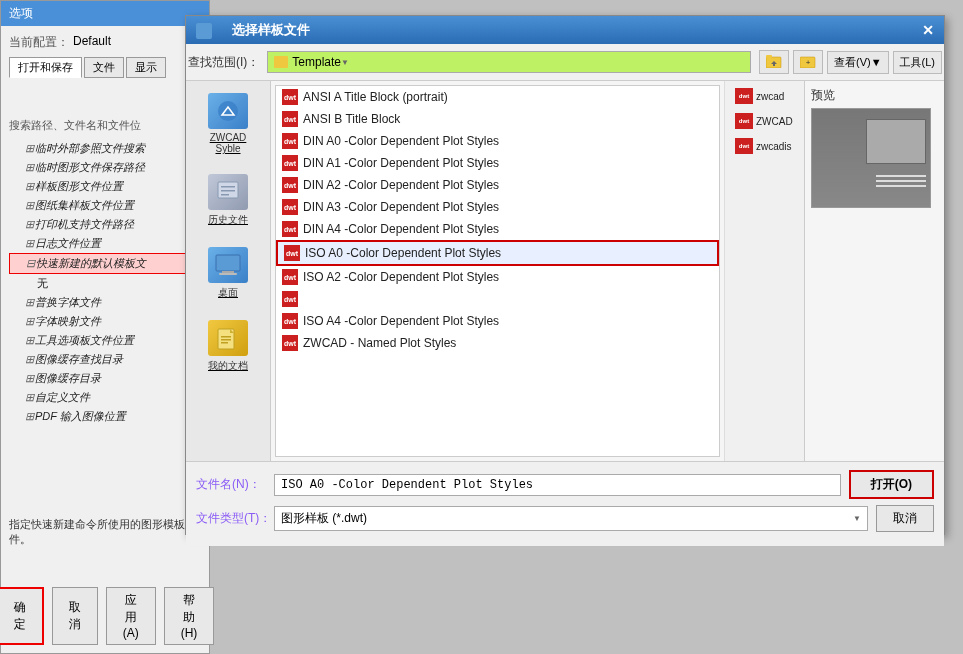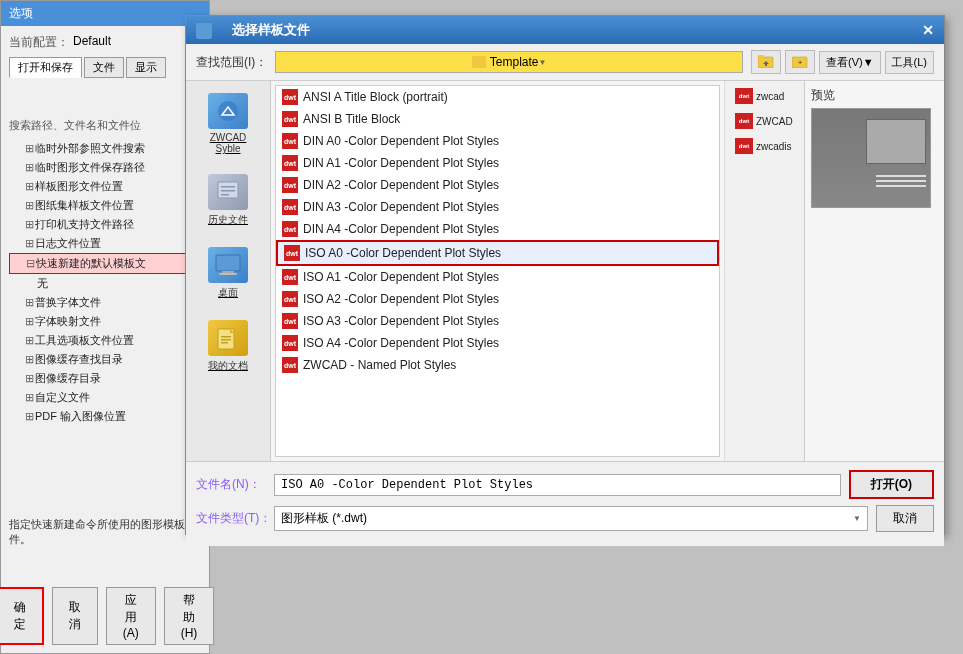--- a/index.html
+++ b/index.html
@@ -93,21 +93,21 @@
       background: #ffd0d0;
       border: 1px solid #e00;
     }
 
     .tree-item .expand-icon {
       display: inline-block;
       width: 10px;
       color: #666;
     }
 
-    .tree-indent-1 { padding-left: 16px; }
+    .tree-indent-1 { padding-left: 16px; font-style: italic; }
     .tree-indent-2 { padding-left: 28px; }
 
     .options-bottom {
       position: absolute;
       bottom: 0;
       left: 0;
       right: 0;
       padding: 8px;
       background: #f0f0f0;
     }
@@ -169,41 +169,41 @@
     .dialog-close {
       color: white;
       cursor: pointer;
       font-size: 14px;
       font-weight: bold;
     }
 
     .dialog-toolbar {
       display: flex;
       align-items: center;
-      padding: 6px 10px;
+      padding: 6px 2px;
       background: #f0f0f0;
       border-bottom: 1px solid #ccc;
       gap: 8px;
     }
 
     .dialog-toolbar-label {
       font-size: 12px;
       color: #333;
       white-space: nowrap;
     }
 
     .dialog-path-combo {
       flex: 1;
       padding: 3px 6px;
       border: 1px solid #aaa;
-      background: #fde047;
-      font-size: 12px;
-      display: flex;
-      align-items: center;
-      justify-content: center;
+      background: #bef264;
+      font-size: 12px;
+      display: flex;
+      align-items: center;
+      justify-content: flex-start;
     }
 
     .dialog-toolbar-right {
       display: flex;
       align-items: center;
       gap: 4px;
     }
 
     .icon-btn {
       padding: 3px 6px;
@@ -626,29 +626,24 @@
       <div class="filelist-item">
         <div class="dwt-icon">dwt</div>
         <span>DIN A4 -Color Dependent Plot Styles</span>
       </div>
       <div class="filelist-item highlighted-row">
         <div class="dwt-icon">dwt</div>
         <span>ISO A0 -Color Dependent Plot Styles</span>
       </div>
       <div class="filelist-item">
         <div class="dwt-icon">dwt</div>
-        <span>ISO A1 -Color Dependent Plot Styles</span>
-      </div>
-      <div class="filelist-item">
-        <div class="dwt-icon">dwt</div>
         <span>ISO A2 -Color Dependent Plot Styles</span>
       </div>
       <div class="filelist-item">
         <div class="dwt-icon">dwt</div>
-        <span>ISO A3 -Color Dependent Plot Styles</span>
       </div>
       <div class="filelist-item">
         <div class="dwt-icon">dwt</div>
         <span>ISO A4 -Color Dependent Plot Styles</span>
       </div>
       <div class="filelist-item">
         <div class="dwt-icon">dwt</div>
         <span>ZWCAD - Named Plot Styles</span>
       </div>
     </div>

